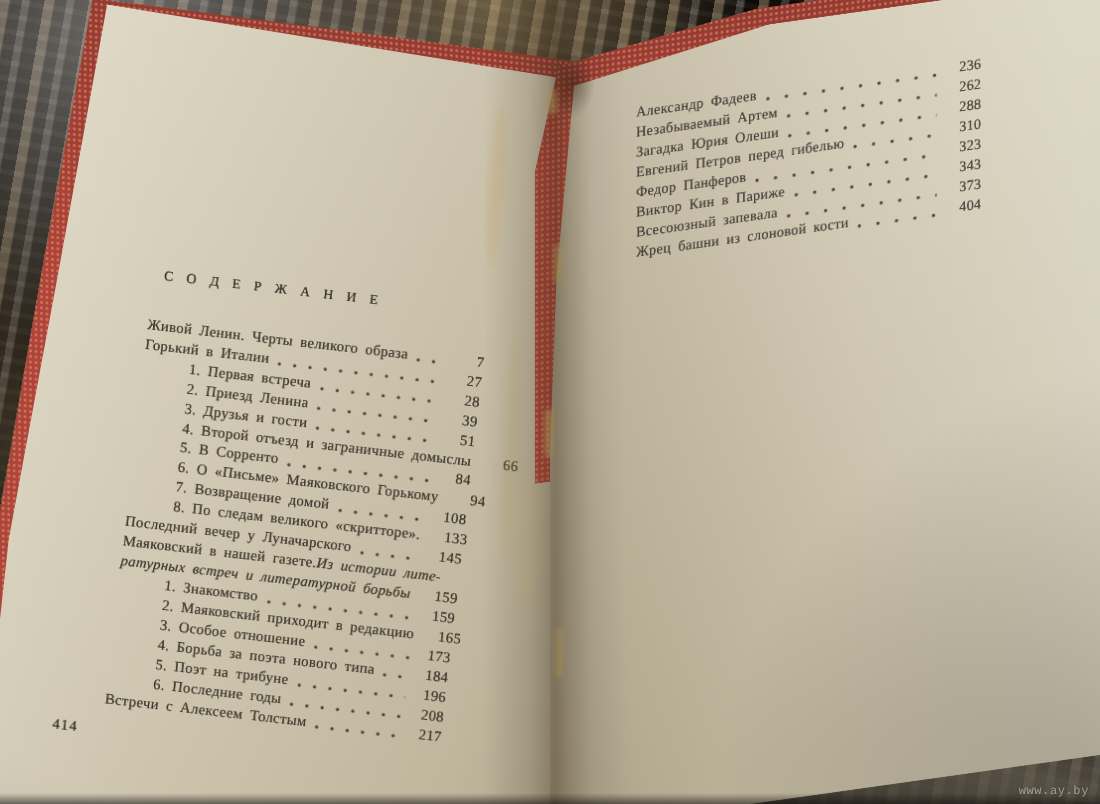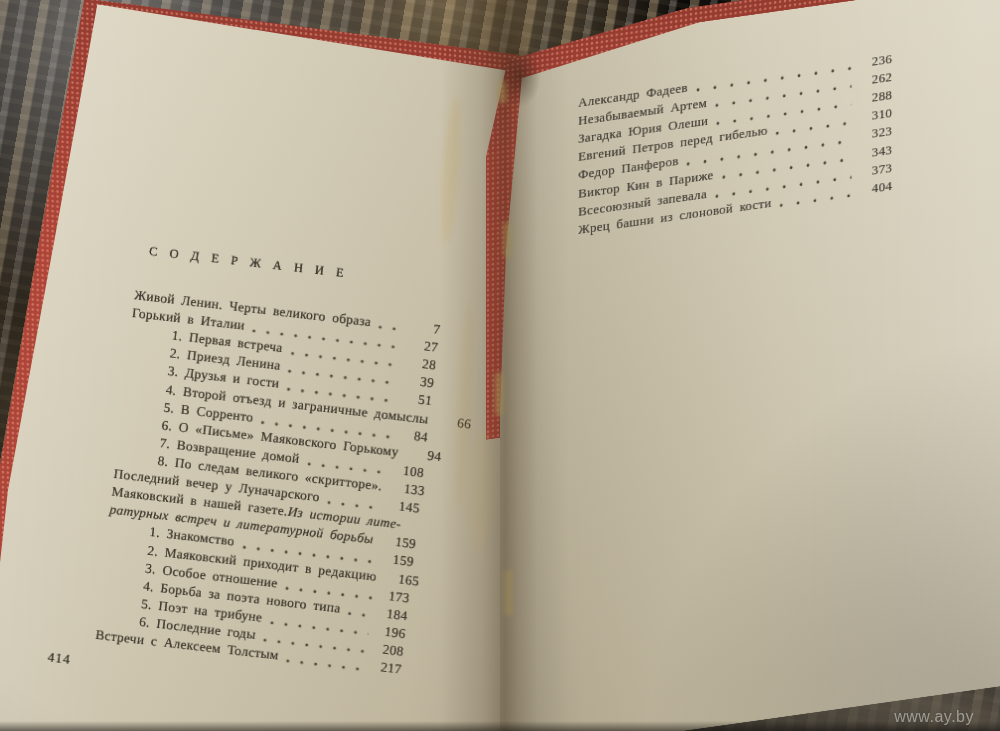--- a/index.html
+++ b/index.html
@@ -83,22 +83,22 @@
   .glue-3{left:495px;top:372px;width:9px;height:44px;}
   .glue-4{left:504px;top:570px;width:8px;height:46px;}
   .gutter{position:absolute;left:440px;top:0;width:130px;height:731px;
     background:linear-gradient(to right, rgba(60,44,24,0) 0%, rgba(62,46,26,.18) 32%, rgba(58,42,22,.38) 50%, rgba(70,52,30,.25) 60%, rgba(0,0,0,.05) 75%, rgba(0,0,0,0) 100%);}
   .gutter::before{content:"";position:absolute;left:50px;top:40px;width:60px;height:90px;
     background:radial-gradient(ellipse 30px 45px at 50% 40%, rgba(35,25,12,.45), transparent 70%);}
   .vignette{position:absolute;inset:0;pointer-events:none;
     background:radial-gradient(120% 120% at 50% 40%, transparent 60%, rgba(0,0,0,.18) 100%);}
   .photo-edge{position:absolute;left:0;bottom:0;width:100%;height:10px;
     background:linear-gradient(to top, rgba(15,13,10,.55), rgba(15,13,10,0));}
-  .watermark{position:absolute;right:26px;bottom:5px;
-    font-family:Liberation Sans, sans-serif;font-size:16px;letter-spacing:.5px;
+  .watermark{position:absolute;right:10px;bottom:5px;
+    font-family:Liberation Mono, monospace;font-size:11px;letter-spacing:.5px;
     color:rgba(245,243,238,.5);text-shadow:0 0 2px rgba(0,0,0,.25);}
 </style>
 </head>
 <body>
 
 <div class="scene">
   <div class="fabric"></div>
   <div class="table-shadow"></div>
 
   <div class="cover cover-left"></div>

